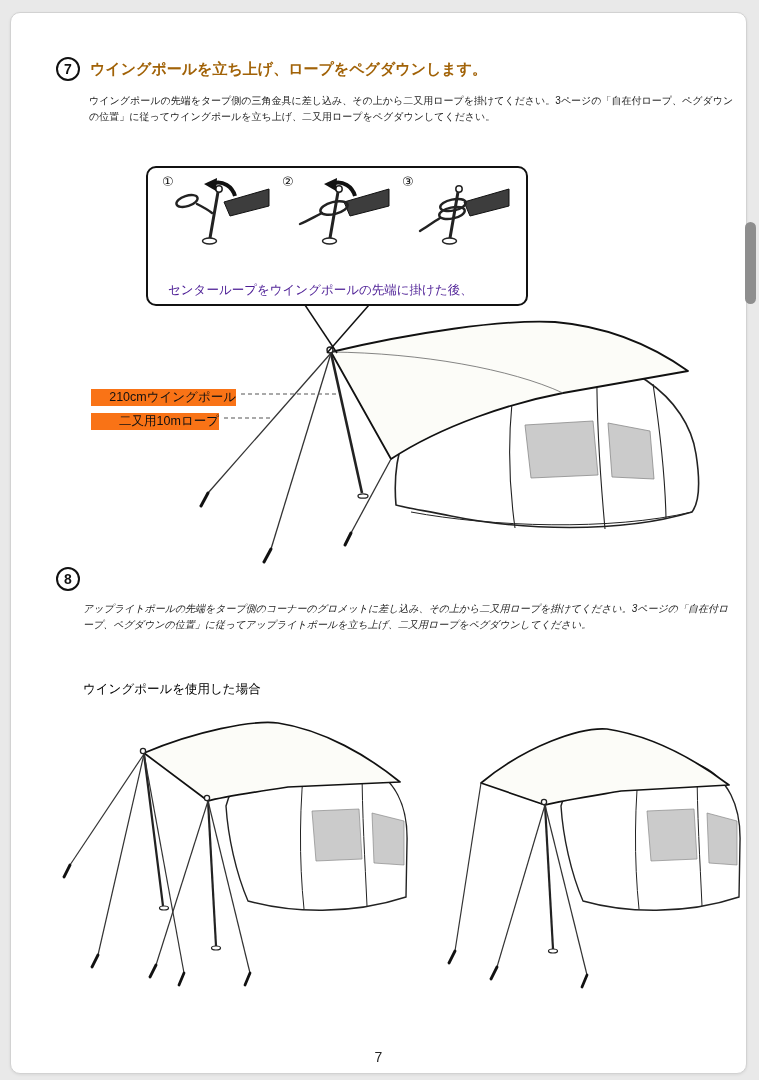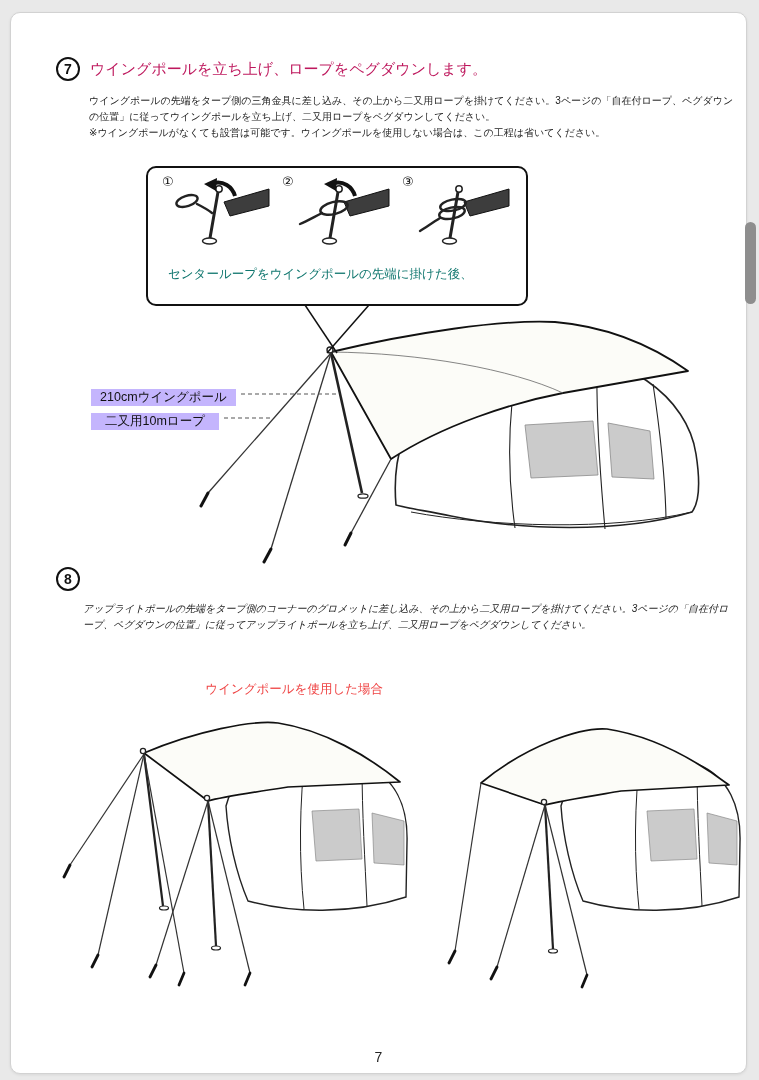--- a/index.html
+++ b/index.html
@@ -21,45 +21,45 @@
   }
   .step-header { position: absolute; display: flex; align-items: center; gap: 10px; }
   .s7-header { left: 45px; top: 44px; }
   .s8-header { left: 45px; top: 554px; }
   .circle-num {
     width: 24px; height: 24px; flex: 0 0 auto;
     border: 2px solid #111; border-radius: 50%;
     display: flex; align-items: center; justify-content: center;
     font-size: 14px; font-weight: bold; color: #111;
   }
-  .step-title { font-size: 15px; font-weight: normal; color: #be185d; }
+  .step-title { font-size: 15px; font-weight: bold; color: #a16207; }
   .step-body-block { position: absolute; font-size: 10px; line-height: 1.58; color: #222; }
   .s7-body { left: 78px; top: 80px; width: 646px; }
   .s8-body { left: 72px; top: 588px; width: 646px; font-style: italic; }
 
   .callout {
     position: absolute; left: 135px; top: 153px;
     width: 382px; height: 140px;
     border: 2px solid #111; border-radius: 10px;
     background: #fff; z-index: 3;
   }
   .mini-row { display: flex; justify-content: space-between; padding: 6px 12px 0 14px; }
   .mini { position: relative; width: 112px; height: 82px; }
   .mini-num { position: absolute; left: 0; top: 0; font-size: 13px; color: #111; }
   .mini svg { position: absolute; left: 10px; top: 4px; }
-  .callout-text { position: absolute; left: 20px; bottom: 20px; font-size: 12.5px; line-height: 1.5; color: #0f766e; }
+  .callout-text { position: absolute; left: 20px; bottom: 4px; font-size: 12.5px; line-height: 1.5; color: #4c1d95; }
 
   .callout-tail { position: absolute; left: 280px; top: 292px; z-index: 2; }
   .main-illustration { position: absolute; left: 80px; top: 294px; z-index: 1; }
 
-  .diagram-label { position: absolute; font-size: 12.5px; color: #111; text-align: center; z-index: 2; background: #c4b5fd; }
+  .diagram-label { position: absolute; font-size: 12.5px; color: #111; text-align: right; z-index: 2; background: #f97316; }
   .wing-pole-label { left: 80px; top: 376px; width: 145px; }
   .rope-label { left: 80px; top: 400px; width: 128px; }
 
-  .caption { position: absolute; top: 668px; font-size: 12.5px; color: #ef4444; text-align: right; width: 300px; }
+  .caption { position: absolute; top: 668px; font-size: 12.5px; color: #000000; text-align: left; width: 300px; }
   .caption-left { left: 72px; }
   .caption-right { left: 390px; }
 
   .sub-illustration { position: absolute; top: 690px; }
   .sub-left { left: 45px; }
   .sub-right { left: 398px; }
 
   .page-number { position: absolute; left: 0; top: 1036px; width: 100%; text-align: center; font-size: 14px; color: #222; }
 
   .scrollbar-thumb {
@@ -73,21 +73,20 @@
 
 <div class="canvas">
   <div class="page">
 
     <div class="step-header s7-header">
       <span class="circle-num">7</span>
       <span class="step-title">ウイングポールを立ち上げ、ロープをペグダウンします。</span>
     </div>
     <div class="step-body-block s7-body">
       <p>ウイングポールの先端をタープ側の三角金具に差し込み、その上から二又用ロープを掛けてください。3ページの「自在付ロープ、ペグダウンの位置」に従ってウイングポールを立ち上げ、二又用ロープをペグダウンしてください。</p>
-      <p>※ウイングポールがなくても設営は可能です。ウイングポールを使用しない場合は、この工程は省いてください。</p>
     </div>
 
     <div class="callout">
       <div class="mini-row">
         <div class="mini">
           <span class="mini-num">①</span>
           <svg width="100" height="78" viewBox="0 0 100 78">
             <polygon points="52,24 97,11 97,28 58,38" fill="#3d3d3d" stroke="#111" stroke-width="1"></polygon>
             <line x1="46" y1="14" x2="38" y2="60" stroke="#222" stroke-width="3" stroke-linecap="round"></line>
             <circle cx="47" cy="11" r="3.2" fill="#fff" stroke="#222" stroke-width="1.5"></circle>

